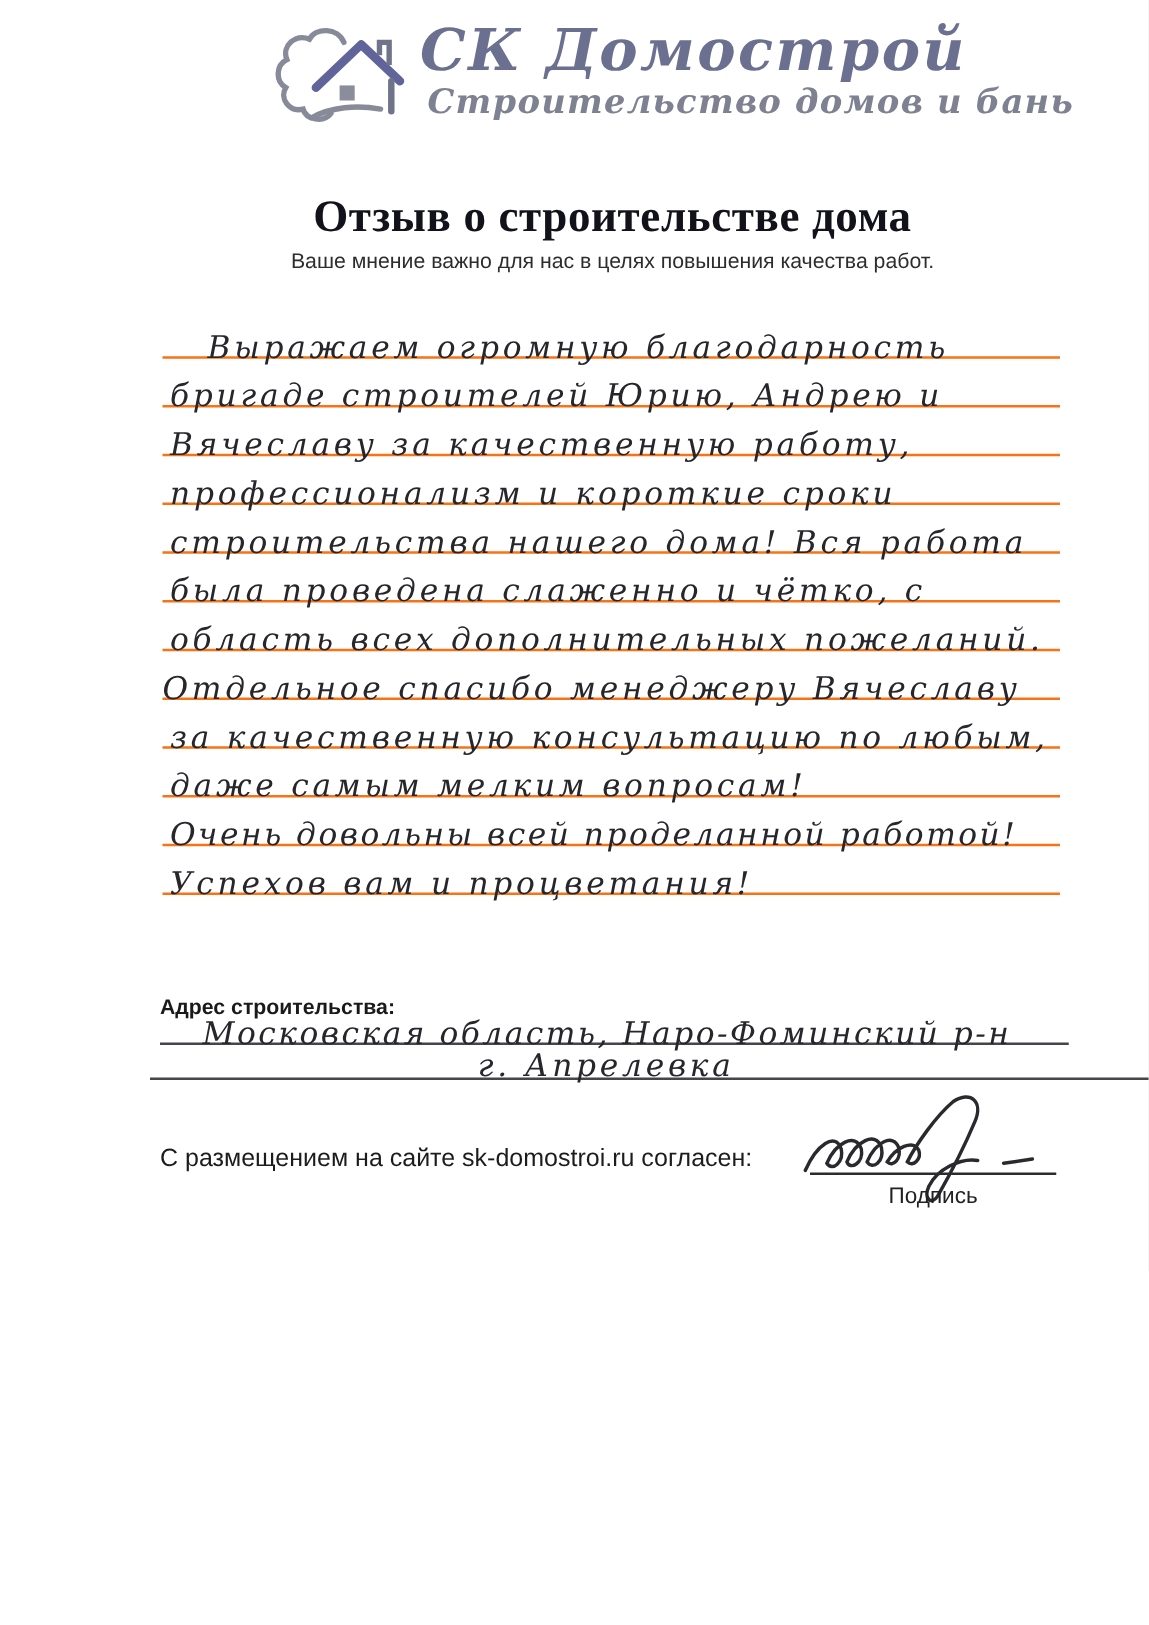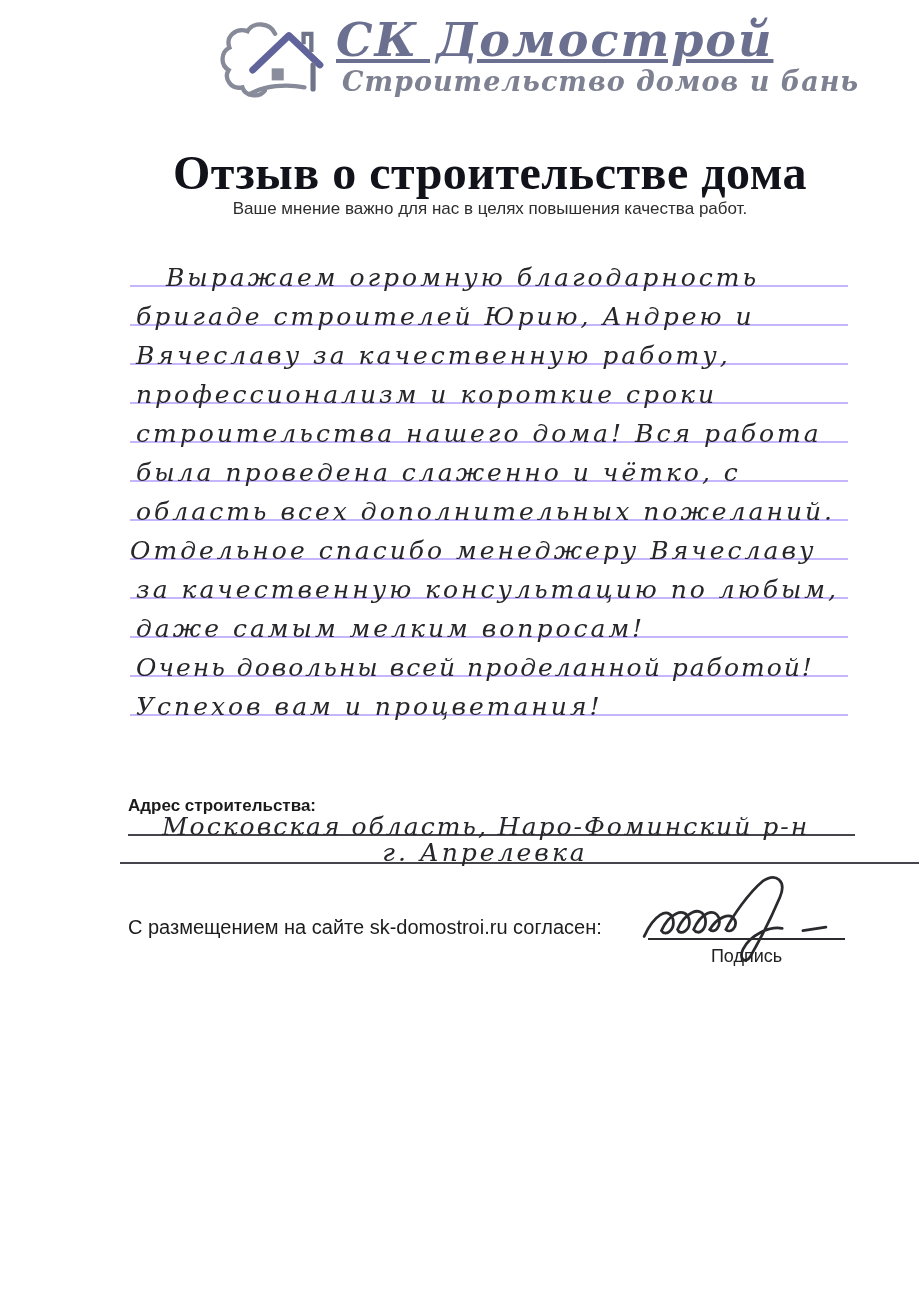--- a/index.html
+++ b/index.html
@@ -14,51 +14,51 @@
   }
 
   
   .logo { position: absolute; top: 10px; left: 220px; width: 500px; height: 96px; }
   .logo-icon { position: absolute; left: 0; top: 2px; }
   .logo-text { position: absolute; left: 116px; top: 4px; white-space: nowrap; }
   .brand {
     font-family: "DejaVu Serif", serif;
     font-style: italic; font-weight: bold;
     font-size: 46px; line-height: 52px;
-    letter-spacing: 2px; color: #6b7090; text-decoration: underline;
+    letter-spacing: 2px; color: #6b7090;
   }
   .tagline {
     font-family: "DejaVu Serif", serif;
     font-style: italic; font-weight: bold;
     font-size: 27px; line-height: 28px;
     letter-spacing: 1px; color: #7d8191;
     margin-top: 2px; margin-left: 6px;
   }
 
   
   .heading-wrap { position: absolute; left: 60px; top: 152px; width: 860px; text-align: center; }
   .title {
     font-family: "Liberation Serif", serif;
-    font-weight: bold; font-size: 48px; line-height: 42px;
+    font-weight: bold; font-size: 36px; line-height: 42px;
     color: #12121a; letter-spacing: 0.5px; margin: 0;
   }
   .subtitle {
     font-size: 17px; line-height: 22px; color: #2d2d2d;
     margin: 4px 0 0 0;
   }
 
   
   .hw {
     font-family: "DejaVu Serif", serif;
     font-style: italic;
     color: #26262b;
     white-space: nowrap;
   }
   .review { position: absolute; left: 130px; top: 248px; width: 718px; }
-  .rline { position: relative; height: 37px; border-bottom: 2px solid #c4b5fd; }
+  .rline { position: relative; height: 37px; border-bottom: 2px solid #f97316; }
   .rline .hw { position: absolute; left: 6px; bottom: -7px; font-size: 25px; letter-spacing: 3px; }
   .rline:nth-child(1) .hw { left: 36px; }
   .rline:nth-child(8) .hw { left: 0px; margin-top: 16px; }
   .rline:nth-child(11) .hw { letter-spacing: 2px; }
 
   
   .addr-label {
     position: absolute; left: 128px; top: 796px;
     font-size: 17px; font-weight: bold; color: #1a1a1a;
   }

